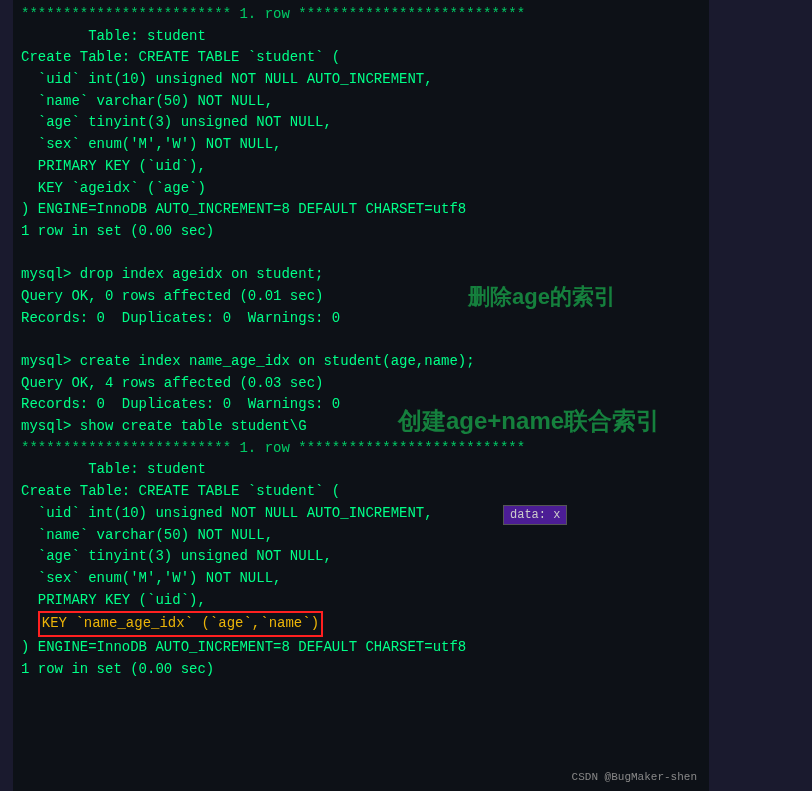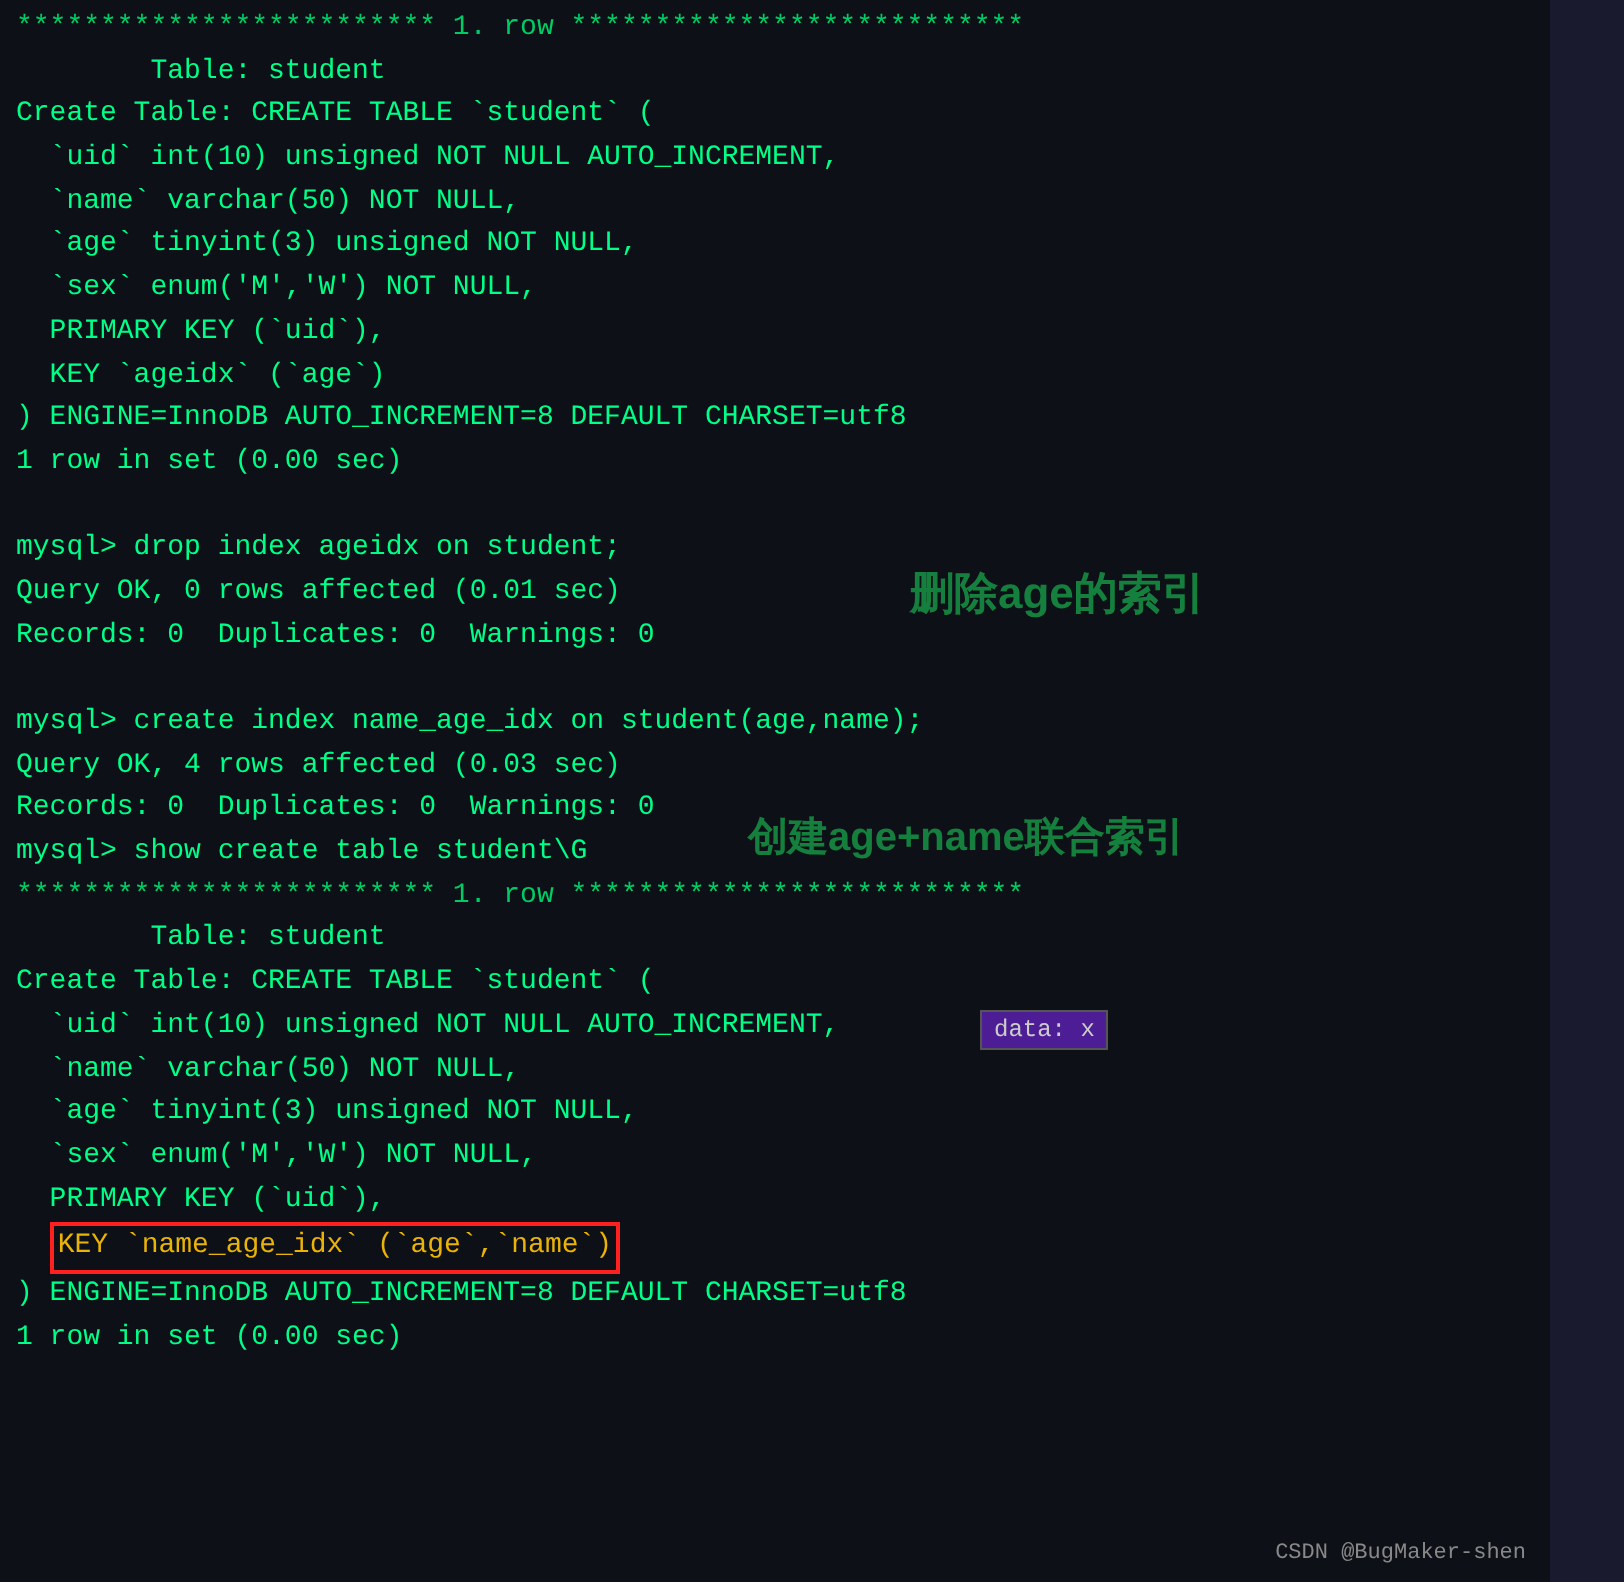--- a/index.html
+++ b/index.html
@@ -11,27 +11,28 @@
     body {
       width: 812px;
       height: 791px;
       background-color: #1a1a2e;
       font-family: 'Courier New', Courier, monospace;
       font-size: 14px;
       overflow: hidden;
     }
 
     .terminal {
-      width: 775px;
+      width: 696px;
       height: 791px;
       background-color: #0d1117;
       color: #00ff88;
       padding: 0;
       position: relative;
       overflow: hidden;
+      margin-left: 13px;
     }
 
     .terminal-content {
       padding: 4px 8px;
       line-height: 1.55;
     }
 
     .line {
       white-space: pre;
       display: block;
@@ -112,19 +113,19 @@
     <span class="line">  `sex` enum('M','W') NOT NULL,</span>
     <span class="line">  PRIMARY KEY (`uid`),</span>
     <span class="line">  <span class="red-border-line">KEY `name_age_idx` (`age`,`name`)</span></span>
     <span class="line">) ENGINE=InnoDB AUTO_INCREMENT=8 DEFAULT CHARSET=utf8</span>
     <span class="line">1 row in set (0.00 sec)</span>
 
   </div>
 
   <div class="red-annotation" style="top: 282px; left: 455px;">删除age的索引</div>
 
-  <div class="red-annotation" style="top: 405px; left: 374px; font-size: 20px;">创建age+name联合索引</div>
+  <div class="red-annotation" style="top: 405px; left: 385px; font-size: 24px;">创建age+name联合索引</div>
 
   <div class="data-x-badge">data: x</div>
 
   <div class="watermark">CSDN @BugMaker-shen</div>
 
 </div>
 
 </body></html>

